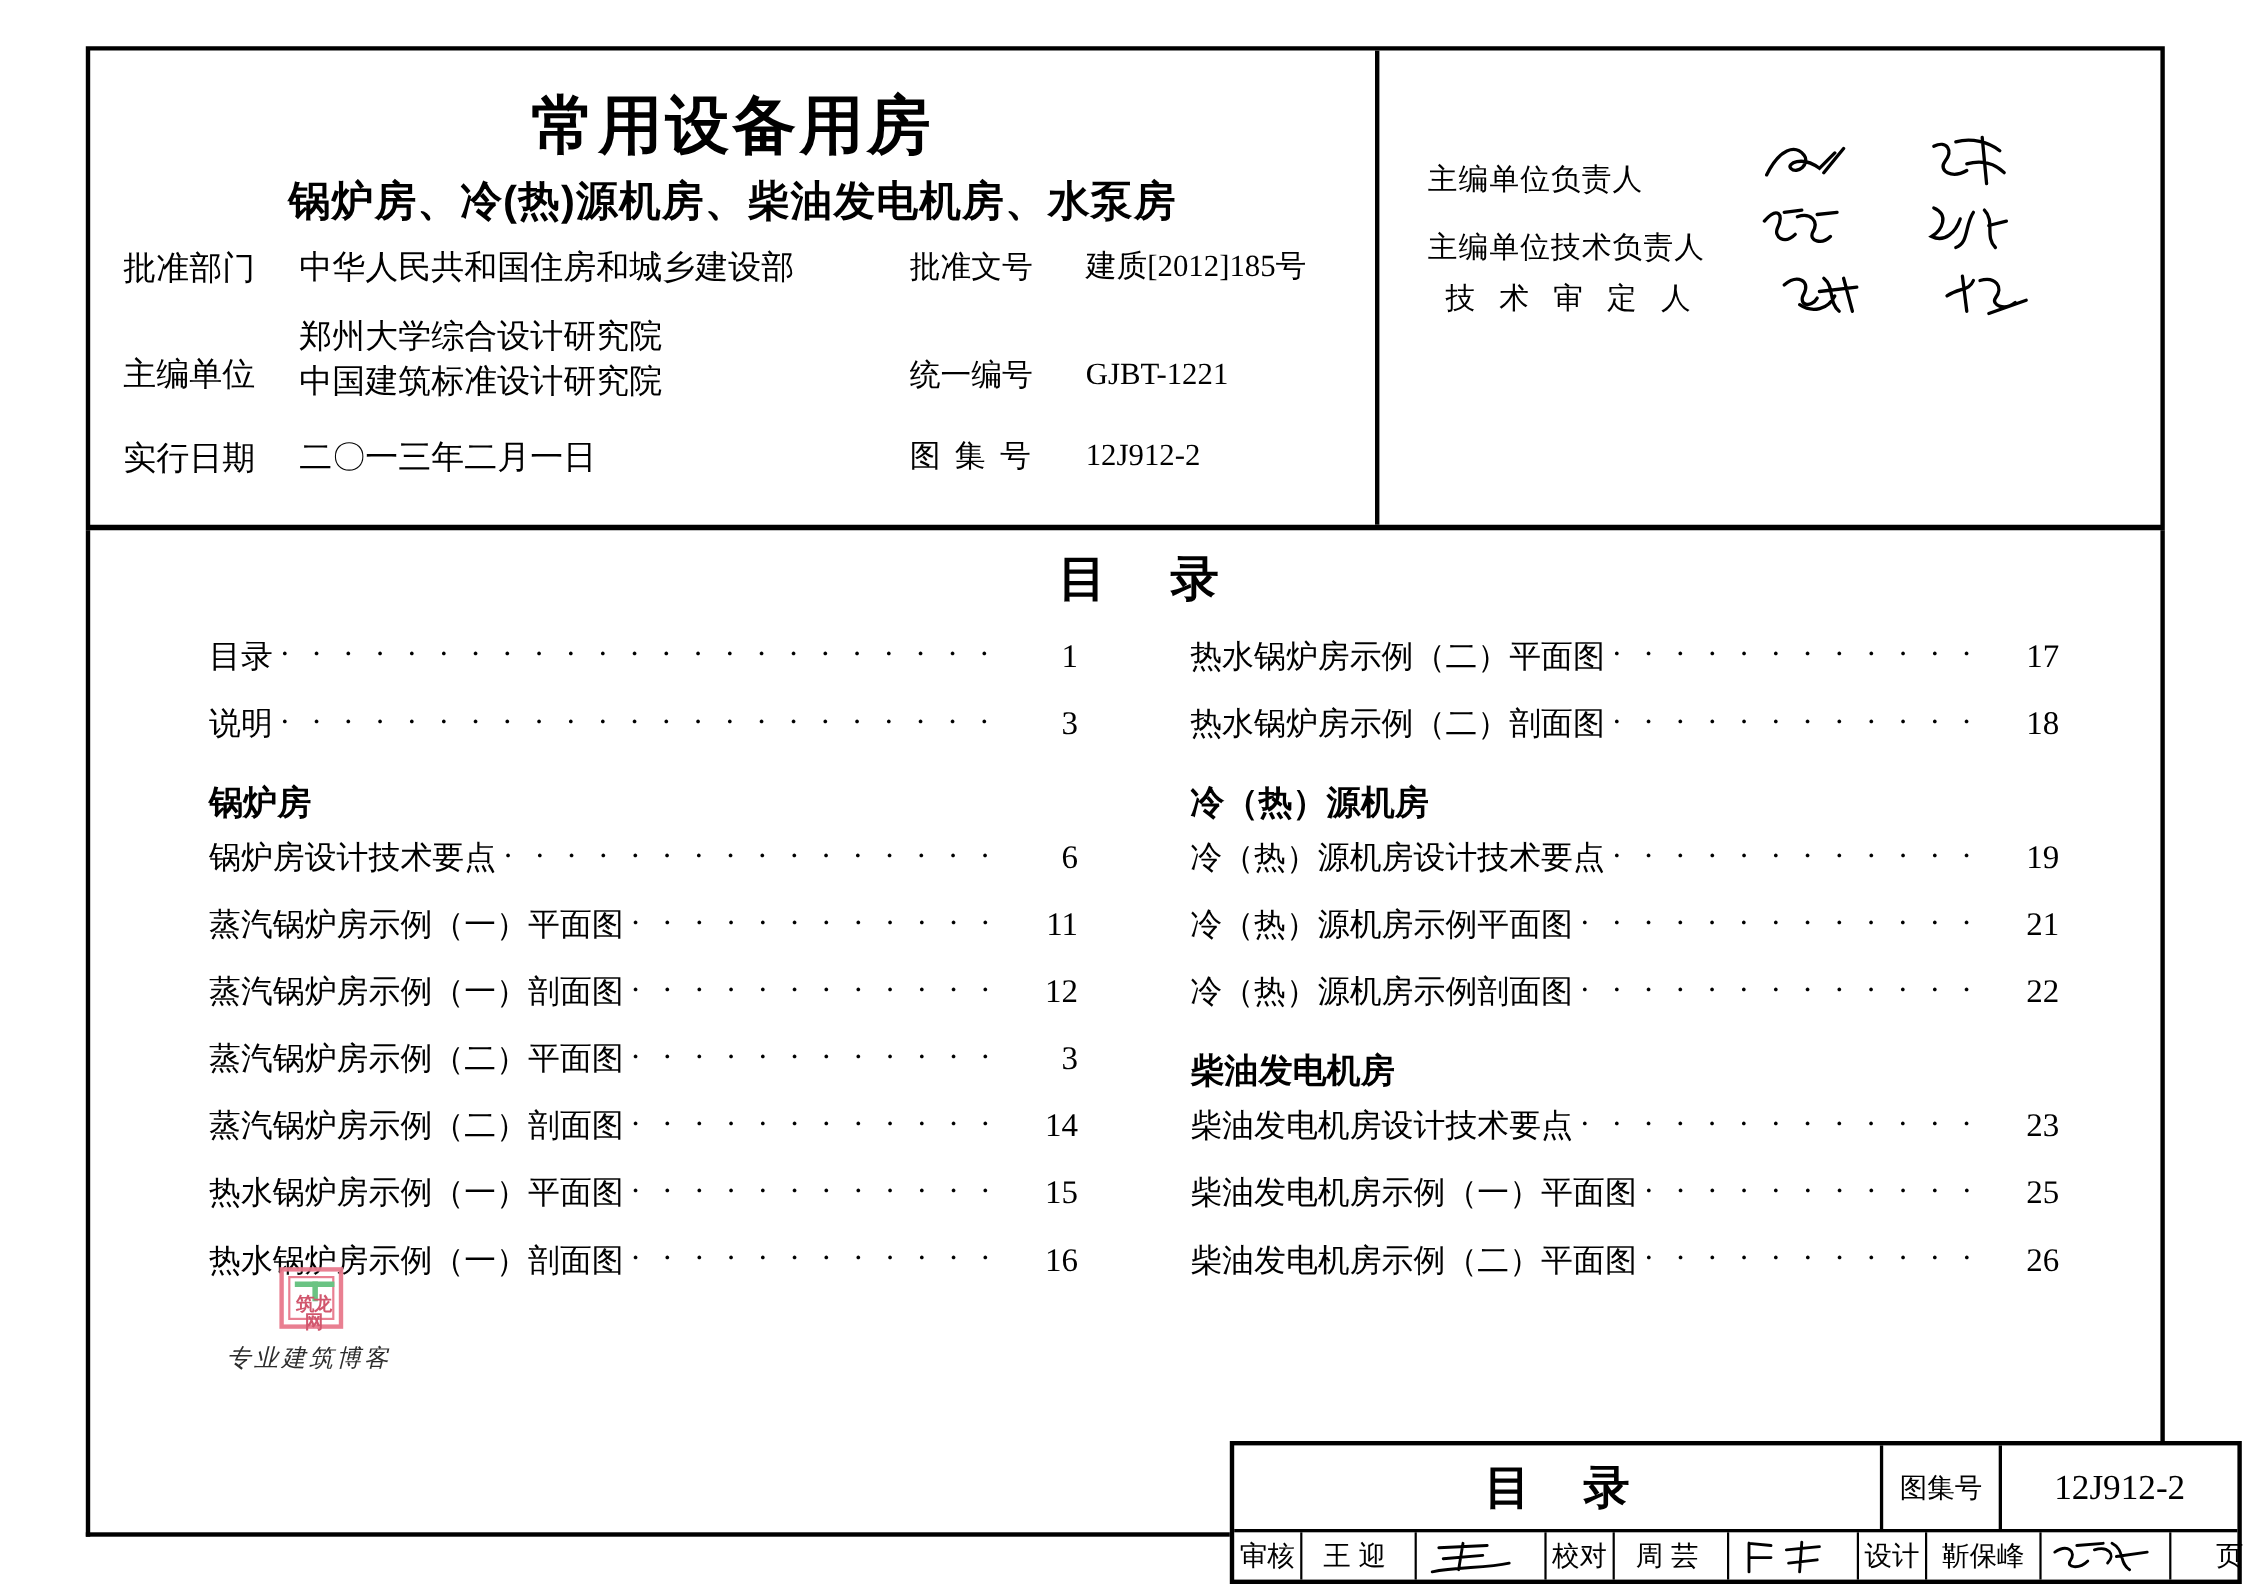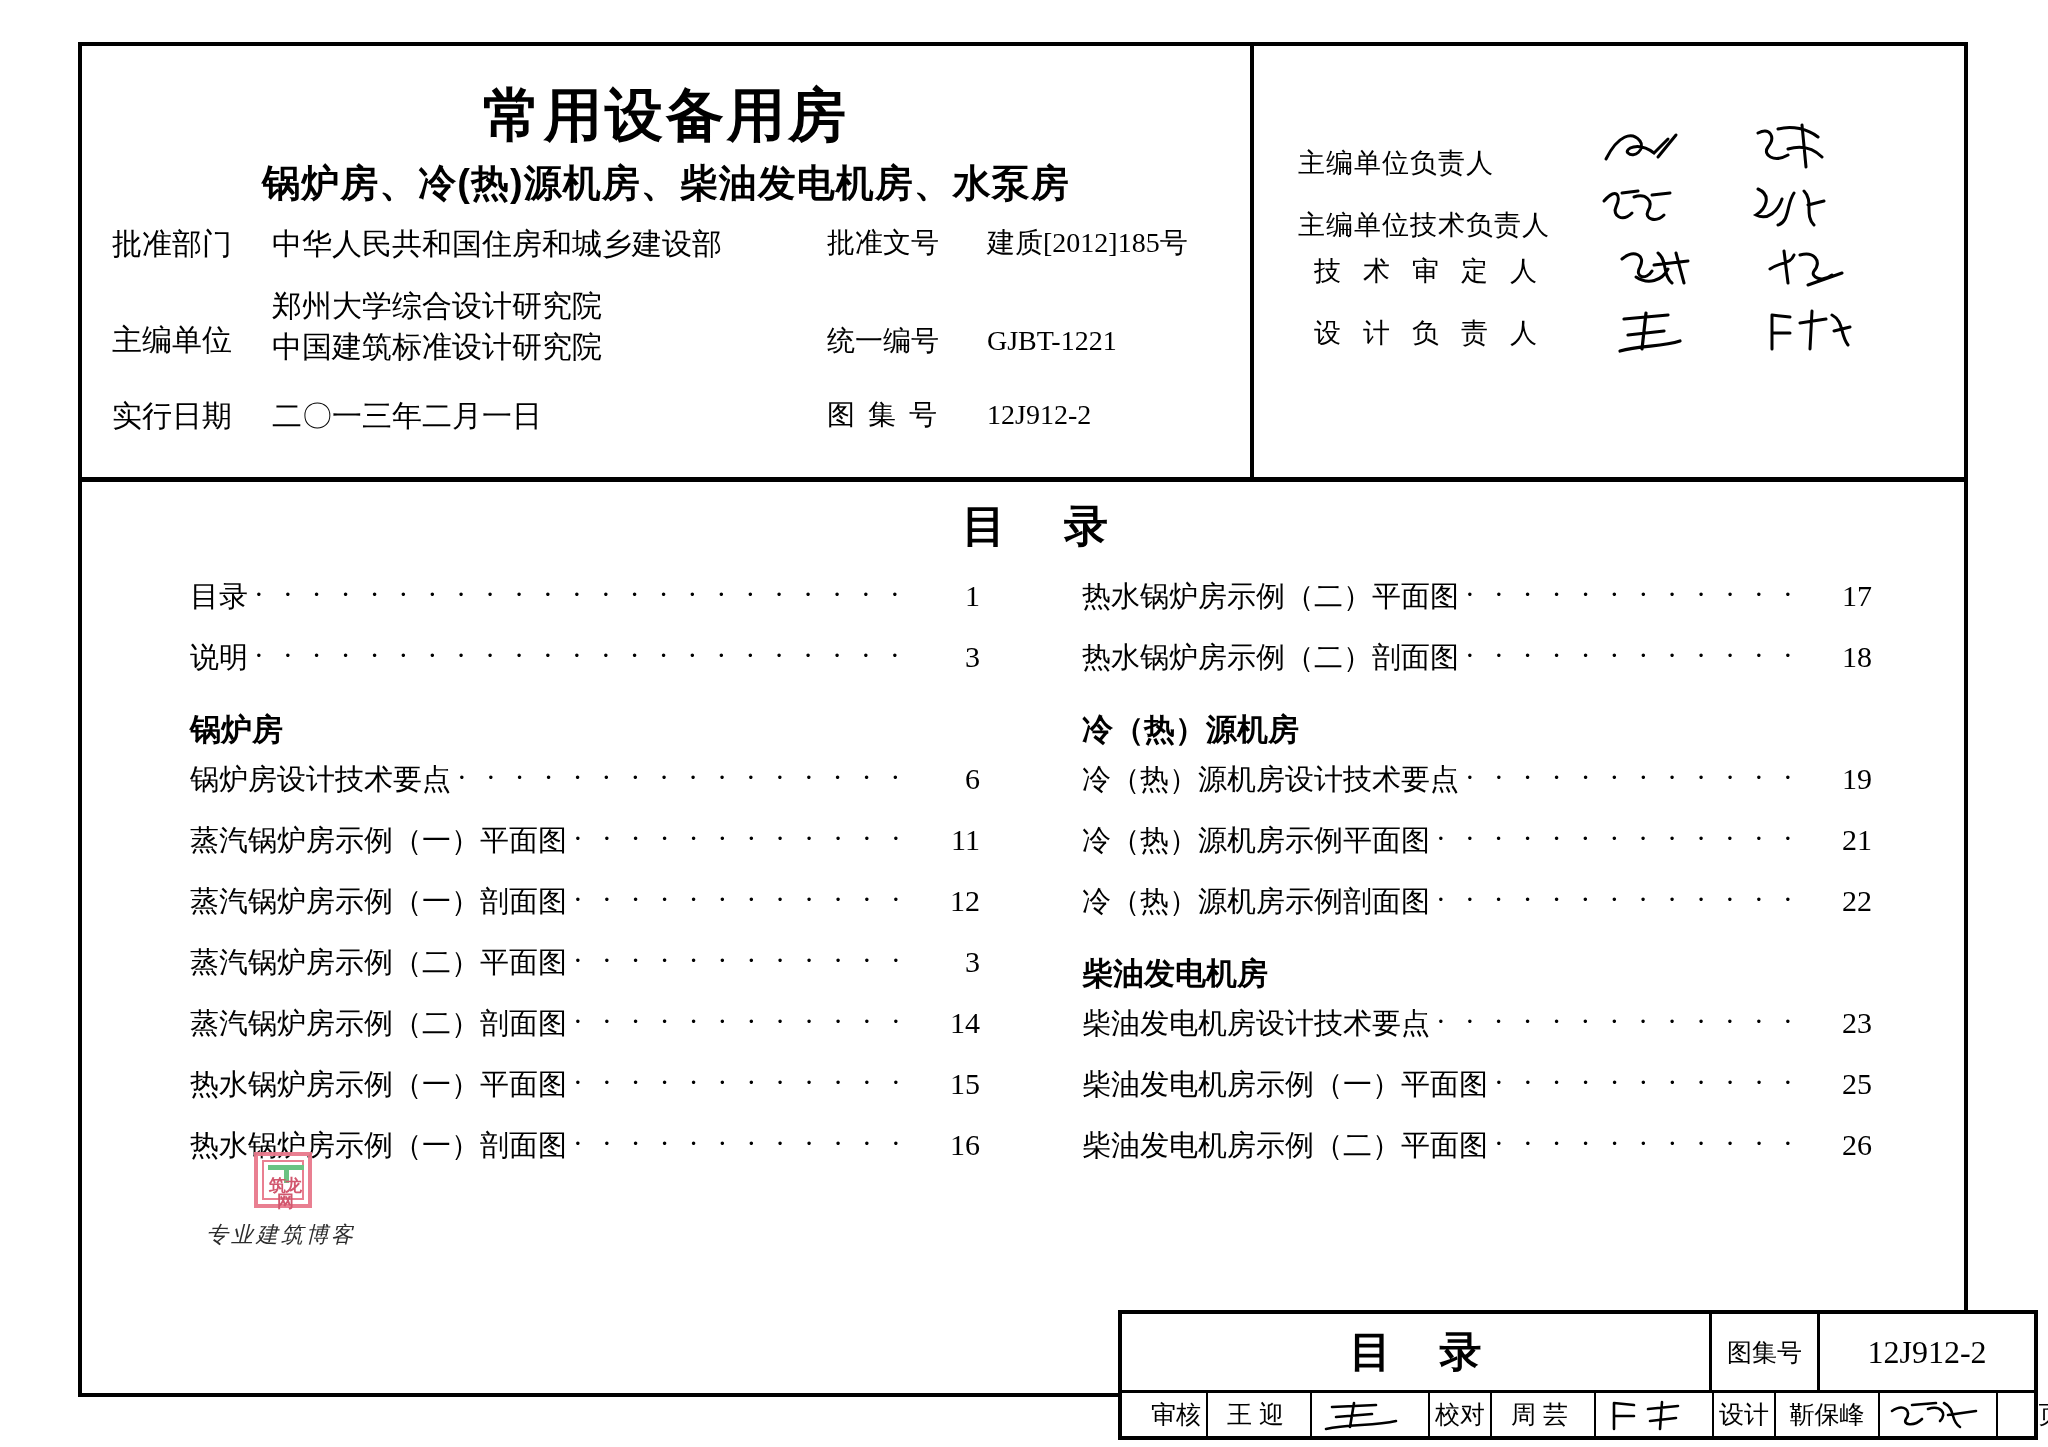--- a/index.html
+++ b/index.html
@@ -305,21 +305,20 @@
     flex: none;
     display: flex;
     align-items: center;
     justify-content: center;
     font-size: 32px;
     box-sizing: border-box;
   }
   .tb-lower {
     display: flex;
     height: 44px;
-    margin-left: 24px;
   }
   .tb-cell {
     display: flex;
     align-items: center;
     justify-content: center;
     border-right: 2px solid #000;
     box-sizing: border-box;
     font-size: 25px;
     height: 100%;
     position: relative;
@@ -412,33 +411,20 @@
               <path d="M8 16 C20 6, 32 12, 26 24 C20 34, 32 38, 38 28 M22 34 C34 42, 48 38, 54 26 M44 10 C54 18, 48 32, 58 40 M40 22 L74 18 M62 10 L70 40" fill="none" stroke="#000" stroke-width="3" stroke-linecap="round"></path>
             </svg>
           </span>
           <span class="sig-scribble">
             <svg width="150" height="56" viewBox="0 0 150 56">
               <path d="M6 26 C18 18, 26 22, 30 12 M20 8 L24 40 M36 12 C50 8, 58 18, 50 28 C46 34, 58 40, 68 32 M44 42 L78 30" fill="none" stroke="#000" stroke-width="3" stroke-linecap="round"></path>
             </svg>
           </span>
         </div>
 
-        <div class="sig-row">
-          <span class="sig-label sp3">设计负责人</span>
-          <span class="sig-scribble">
-            <svg width="150" height="56" viewBox="0 0 150 56">
-              <path d="M10 14 L54 10 M32 8 L28 44 M14 30 L50 26 M6 46 C26 40, 48 42, 66 36" fill="none" stroke="#000" stroke-width="3.2" stroke-linecap="round"></path>
-            </svg>
-          </span>
-          <span class="sig-scribble">
-            <svg width="150" height="56" viewBox="0 0 150 56">
-              <path d="M8 10 L8 44 M8 10 L26 12 M8 28 L26 28 M36 18 L62 14 M48 6 L46 44 M68 10 C80 16, 76 30, 84 40 M70 26 L86 22" fill="none" stroke="#000" stroke-width="3" stroke-linecap="round"></path>
-            </svg>
-          </span>
-        </div>
 
       </div>
     </div>
   </div>
 
   <div class="body-band">
     <div class="toc-head">目录</div>
 
     <div class="toc-col left" id="toc-left">
         <div class="toc-item">

